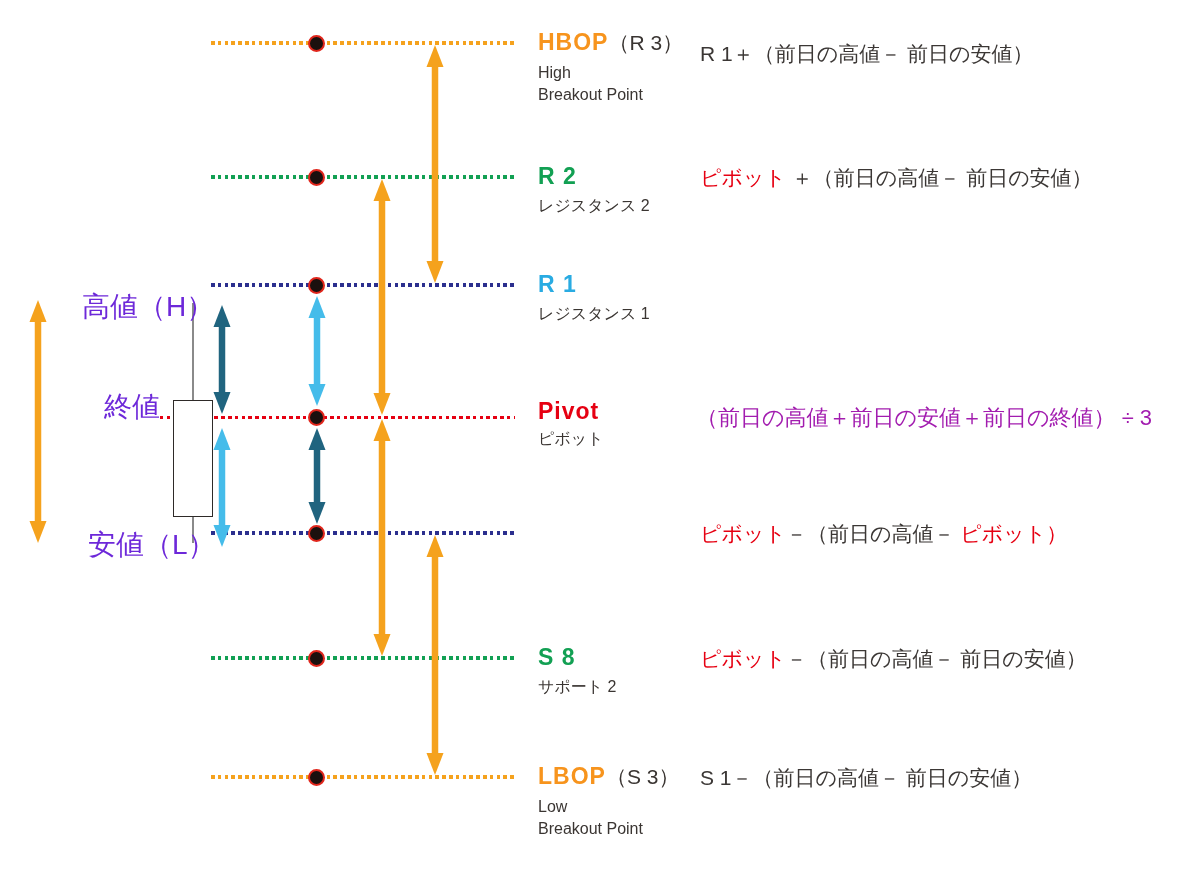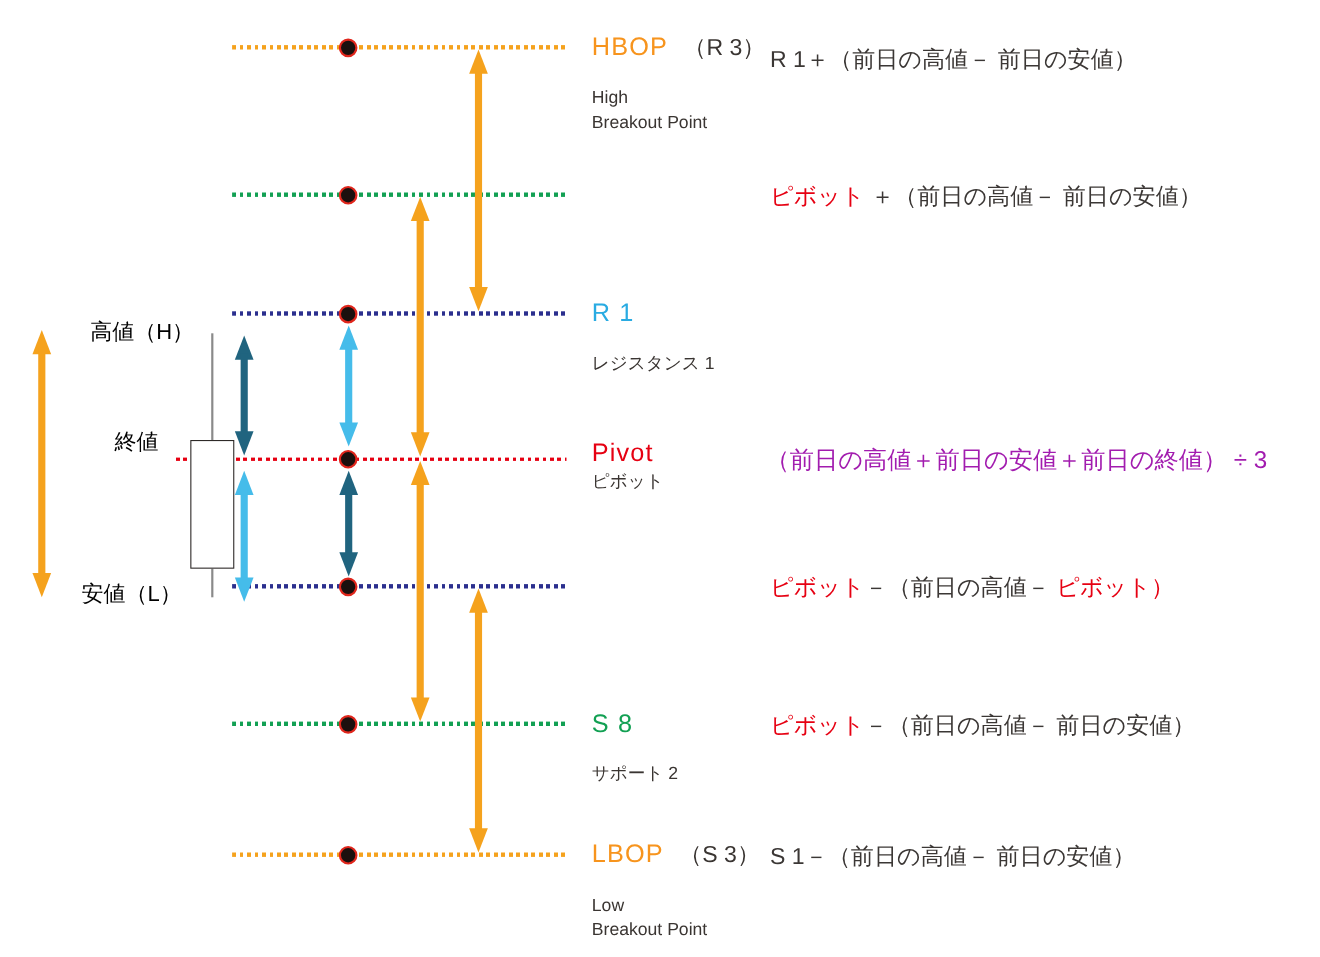--- a/index.html
+++ b/index.html
@@ -18,26 +18,26 @@
   .lc-orange{--lc:var(--orange);} .lc-green{--lc:var(--green);}
   .lc-navy{--lc:var(--navy);} .lc-red{--lc:var(--red);height:3px;left:160px;width:355px;}
   
   .dot{position:absolute;left:308px;width:13px;height:13px;border-radius:50%;
     background:#1B100E;border:2px solid #E0261C;}
   
   .wick{position:absolute;left:192px;top:303px;width:2px;height:240px;background:var(--gray);}
   .candle-body{position:absolute;left:173px;top:400px;width:40px;height:117px;
     background:#fff;border:1.5px solid #2E2A28;box-sizing:border-box;}
   
-  .ohl{position:absolute;font-size:20px;color:#000000;white-space:nowrap;}
+  .ohl{position:absolute;font-size:28px;color:#6d28d9;white-space:nowrap;}
   
   .lvl-label{position:absolute;left:538px;white-space:nowrap;}
-  .lvl-name{font-size:23px;font-weight:400;letter-spacing:1px;}
-  .lvl-suffix{font-size:21px;color:#3A3532;font-weight:400;margin-left:14px;}
-  .lvl-sub{font-size:16px;color:#3A3532;margin-top:22px;line-height:22px;white-space:pre-line;}
+  .lvl-name{font-size:23px;font-weight:700;letter-spacing:1px;}
+  .lvl-suffix{font-size:21px;color:#3A3532;font-weight:400;}
+  .lvl-sub{font-size:16px;color:#3A3532;margin-top:5px;line-height:22px;white-space:pre-line;}
   .n-orange{color:var(--orange_text);} .n-green{color:var(--green);}
   .n-cyan{color:var(--cyan_text);} .n-red{color:var(--red);}
   
   .formula{position:absolute;left:700px;font-size:21px;white-space:nowrap;color:var(--ink);}
   .formula-pivot{left:696px;font-size:22px;}
   
   svg line{stroke-width:6.5px;}
   .arr-orange line{stroke:var(--orange);} .arr-orange polygon{fill:var(--orange);}
   .arr-teal line{stroke:var(--teal);} .arr-teal polygon{fill:var(--teal);}
   .arr-blue line{stroke:var(--lightblue);} .arr-blue polygon{fill:var(--lightblue);}
@@ -53,26 +53,30 @@
   <div class="lvl-line lc-red" style="top:416px"></div>
   <div class="lvl-line lc-navy" style="top:531px"></div>
   <div class="lvl-line lc-green" style="top:656px"></div>
   <div class="lvl-line lc-orange" style="top:775px"></div>
 
   <div class="wick"></div>
   <div class="candle-body"></div>
 
   <div class="ohl" style="left:82px;top:288px">高値（H）</div>
   <div class="ohl" style="left:104px;top:388px">終値</div>
-  <div class="ohl" style="left:74px;top:526px">安値（L）</div>
+  <div class="ohl" style="left:88px;top:526px">安値（L）</div>
 
   <div class="lvl-label" style="top:29px">
     <div><span class="lvl-name n-orange">HBOP</span><span class="lvl-suffix">（R 3）</span></div>
     <div class="lvl-sub">High
 Breakout Point</div>
+  </div>
+  <div class="lvl-label" style="top:163px">
+    <div><span class="lvl-name n-green">R 2</span></div>
+    <div class="lvl-sub">レジスタンス 2</div>
   </div>
   <div class="lvl-label" style="top:271px">
     <div><span class="lvl-name n-cyan">R 1</span></div>
     <div class="lvl-sub">レジスタンス 1</div>
   </div>
   <div class="lvl-label" style="top:398px">
     <div><span class="lvl-name n-red">Pivot</span></div>
     <div class="lvl-sub" style="margin-top:3px">ピボット</div>
   </div>
   <div class="lvl-label" style="top:644px">

